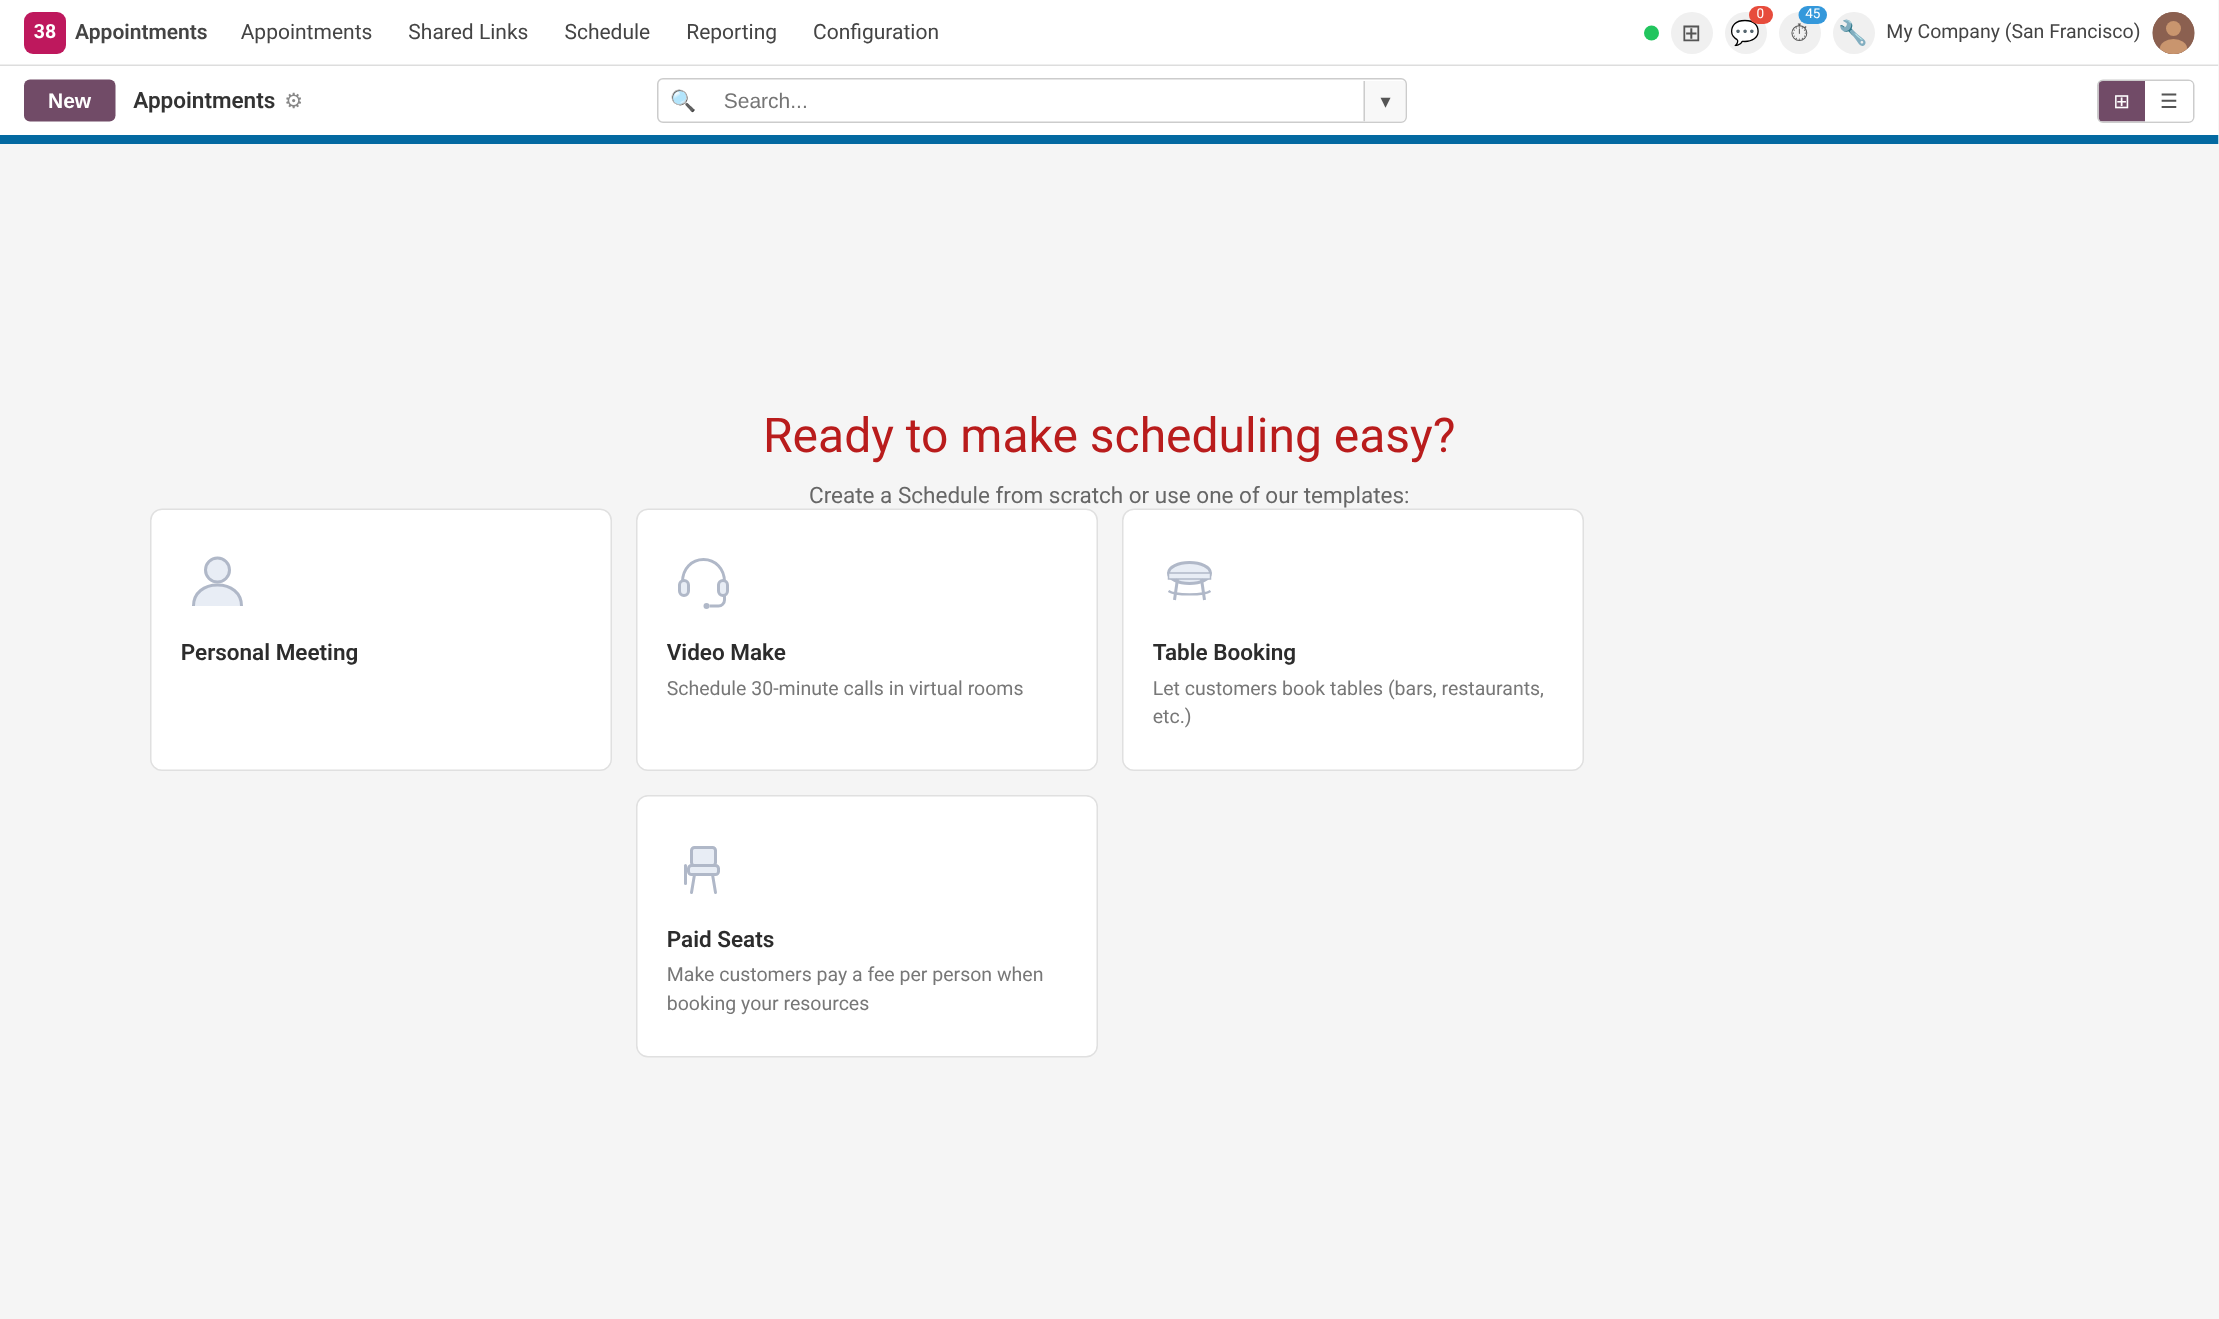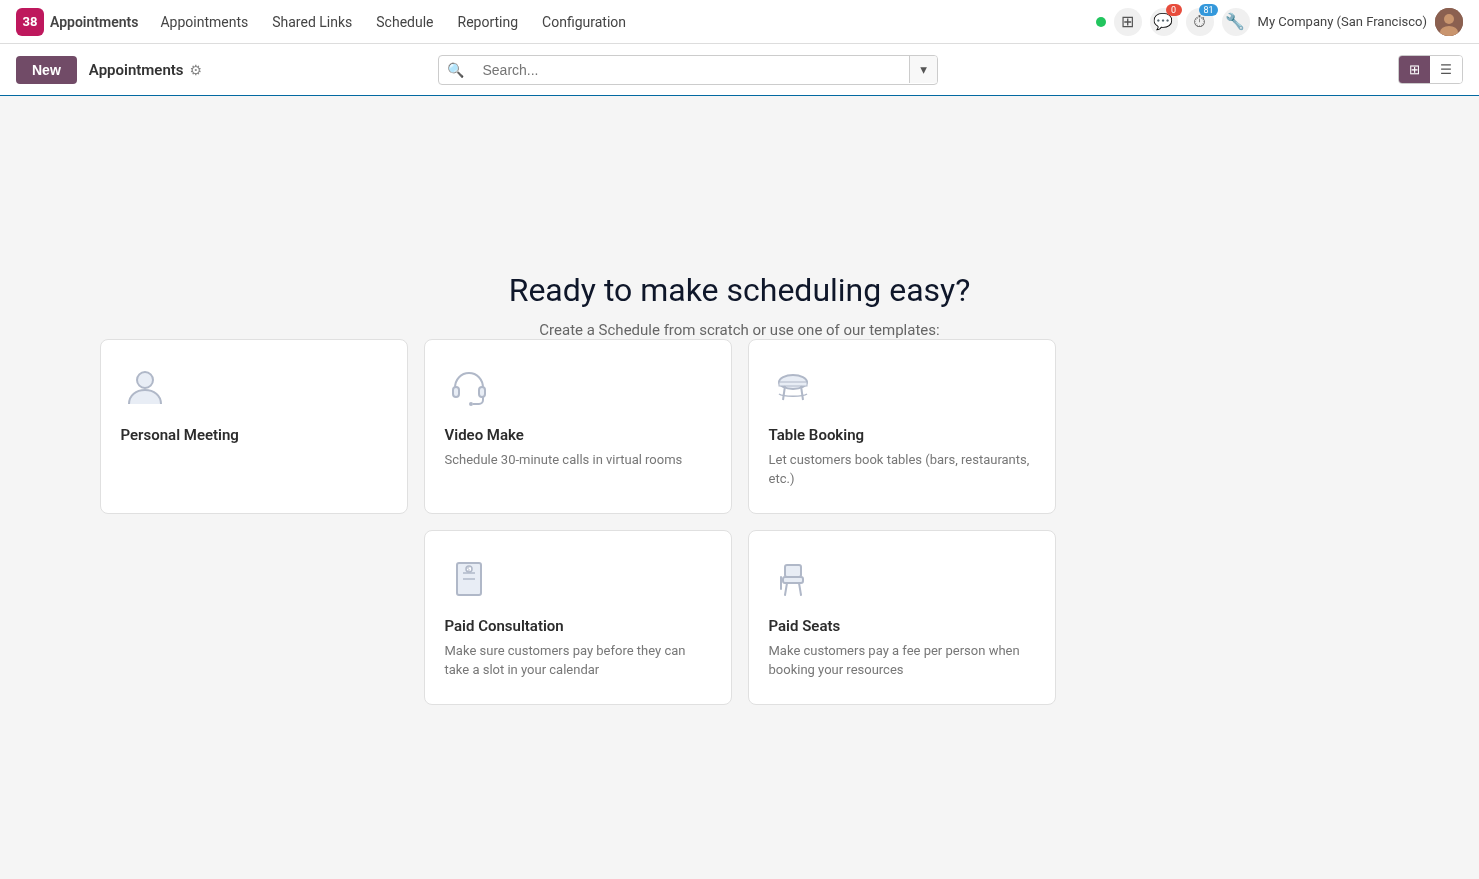--- a/index.html
+++ b/index.html
@@ -39,21 +39,21 @@
     .company-name { font-size: 13px; color: #444; white-space: nowrap; }
     .avatar {
       width: 28px; height: 28px; border-radius: 50%; background: #8B6050;
       overflow: hidden; display: flex; align-items: center; justify-content: center;
     }
     .avatar svg { width: 28px; height: 28px; }
 
     
     .toolbar {
       display: flex; align-items: center; background: #fff;
-      border-bottom: 1px solid #0369a1; padding: 0 16px; height: 52px; gap: 12px;
+      border-bottom: 6px solid #0369a1; padding: 0 16px; height: 52px; gap: 12px;
     }
     .btn-new {
       background: #714B67; color: #fff; border: none; border-radius: 4px;
       padding: 6px 16px; font-size: 14px; font-weight: 600; cursor: pointer;
     }
     .page-title-area { display: flex; align-items: center; gap: 6px; }
     .page-title { font-size: 15px; font-weight: 600; color: #333; }
     .gear-icon { color: #888; font-size: 14px; cursor: pointer; }
     .search-container {
       flex: 1; max-width: 500px; margin: 0 auto;
@@ -74,21 +74,21 @@
       padding: 6px 10px; background: #fff; border: none; cursor: pointer; color: #555;
     }
     .view-btn.active { background: #714B67; color: #fff; }
 
     
     .main-content {
       display: flex; flex-direction: column; align-items: center;
       justify-content: center; min-height: calc(879px - 44px - 52px);
       padding: 40px 20px;
     }
-    .hero-title { font-size: 32px; font-weight: 400; color: #0f172a; margin-bottom: 12px; text-align: center; }
+    .hero-title { font-size: 32px; font-weight: 400; color: #b91c1c; margin-bottom: 12px; text-align: center; }
     .hero-subtitle { font-size: 15px; color: #666; text-align: center; }
 
     
     .cards-grid {
       display: grid; grid-template-columns: repeat(4, 1fr);
       grid-template-rows: auto auto;
       gap: 16px; max-width: 1280px; width: 100%;
     }
     .card {
       background: #fff; border: 1px solid #e0e0e0; border-radius: 8px;
@@ -121,21 +121,21 @@
     </div>
   <div class="nav-right">
     <div class="status-dot"></div>
     <div class="nav-icon-btn">⊞</div>
     <div class="nav-icon-btn">
       💬
       <span class="badge">0</span>
     </div>
     <div class="nav-icon-btn">
       ⏱
-      <span class="badge badge-blue">81</span>
+      <span class="badge badge-blue">45</span>
     </div>
     <div class="nav-icon-btn">🔧</div>
     <span class="company-name">My Company (San Francisco)</span>
     <div class="avatar">
       <svg viewBox="0 0 28 28" xmlns="http://www.w3.org/2000/svg">
         <rect width="28" height="28" fill="#8B6050"></rect>
         <circle cx="14" cy="11" r="5" fill="#c9956e"></circle>
         <ellipse cx="14" cy="24" rx="9" ry="6" fill="#c9956e"></ellipse>
       </svg>
     </div>
@@ -196,33 +196,20 @@
     <path d="M10 30c4 3 24 3 28 0" stroke="#b0b8c8" stroke-width="1.5" fill="none"></path>
   </svg></div>
     <div class="card-inner">
       <span class="card-title">Table Booking</span>
       <span class="card-desc">Let customers book tables (bars, restaurants, etc.)</span>
     </div>
   </div>
       <div style="grid-column: 1; visibility: hidden;"></div>
       <div class="card">
     <div class="card-icon"><svg class="icon-svg" viewBox="0 0 48 48" fill="none" xmlns="http://www.w3.org/2000/svg">
-    <rect x="12" y="8" width="24" height="32" rx="2" fill="#e8edf5" stroke="#b0b8c8" stroke-width="2"></rect>
-    <line x1="18" y1="18" x2="30" y2="18" stroke="#b0b8c8" stroke-width="1.5"></line>
-    <line x1="18" y1="24" x2="30" y2="24" stroke="#b0b8c8" stroke-width="1.5"></line>
-    <circle cx="24" cy="14" r="3" fill="#fff" stroke="#b0b8c8" stroke-width="1.5"></circle>
-    <text x="22" y="15.5" font-size="5" fill="#b0b8c8" font-family="sans-serif">$</text>
-  </svg></div>
-    <div class="card-inner">
-      <span class="card-title">Paid Consultation</span>
-      <span class="card-desc">Make sure customers pay before they can take a slot in your calendar</span>
-    </div>
-  </div>
-      <div class="card">
-    <div class="card-icon"><svg class="icon-svg" viewBox="0 0 48 48" fill="none" xmlns="http://www.w3.org/2000/svg">
     <rect x="16" y="10" width="16" height="12" rx="2" fill="#e8edf5" stroke="#b0b8c8" stroke-width="2"></rect>
     <rect x="14" y="22" width="20" height="6" rx="2" fill="#e8edf5" stroke="#b0b8c8" stroke-width="2"></rect>
     <line x1="18" y1="28" x2="16" y2="40" stroke="#b0b8c8" stroke-width="2" stroke-linecap="round"></line>
     <line x1="30" y1="28" x2="32" y2="40" stroke="#b0b8c8" stroke-width="2" stroke-linecap="round"></line>
     <line x1="12" y1="22" x2="12" y2="34" stroke="#b0b8c8" stroke-width="2" stroke-linecap="round"></line>
   </svg></div>
     <div class="card-inner">
       <span class="card-title">Paid Seats</span>
       <span class="card-desc">Make customers pay a fee per person when booking your resources</span>
     </div>

